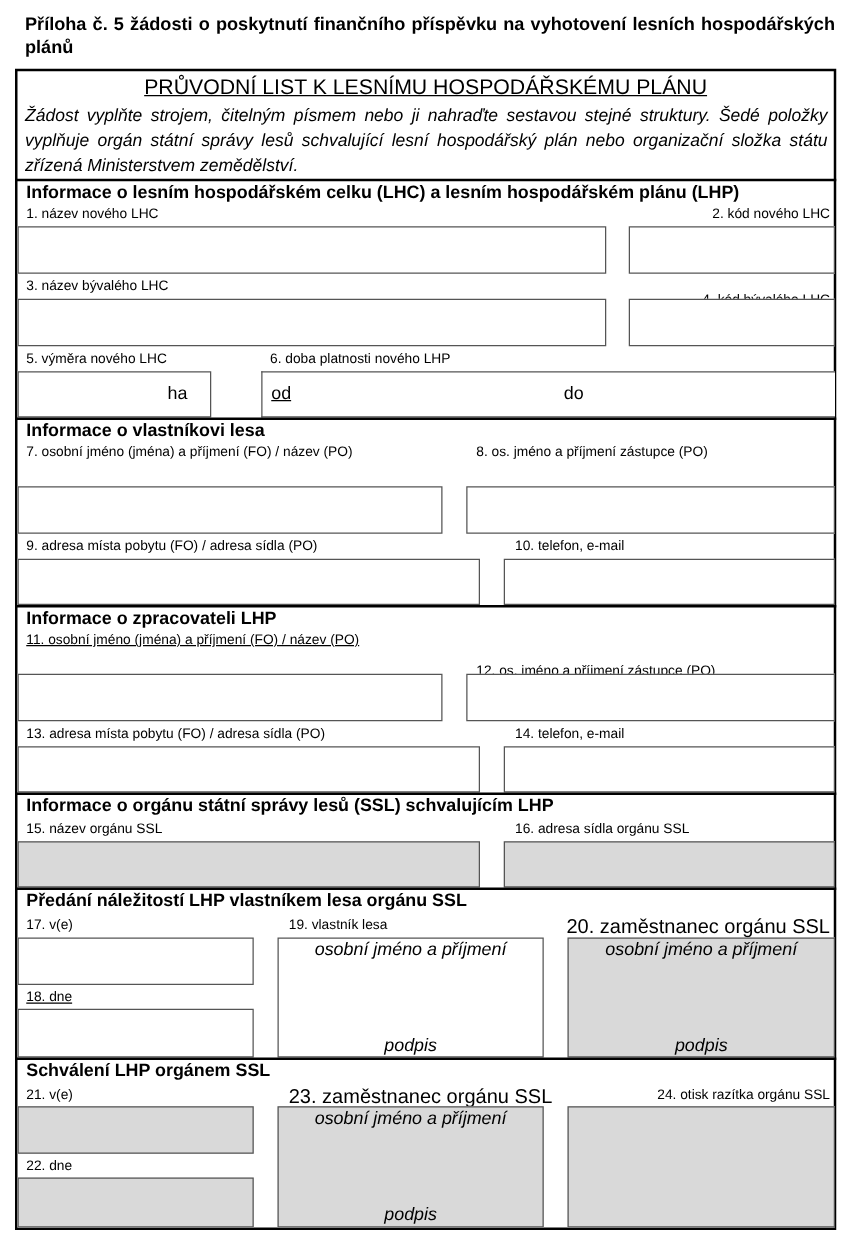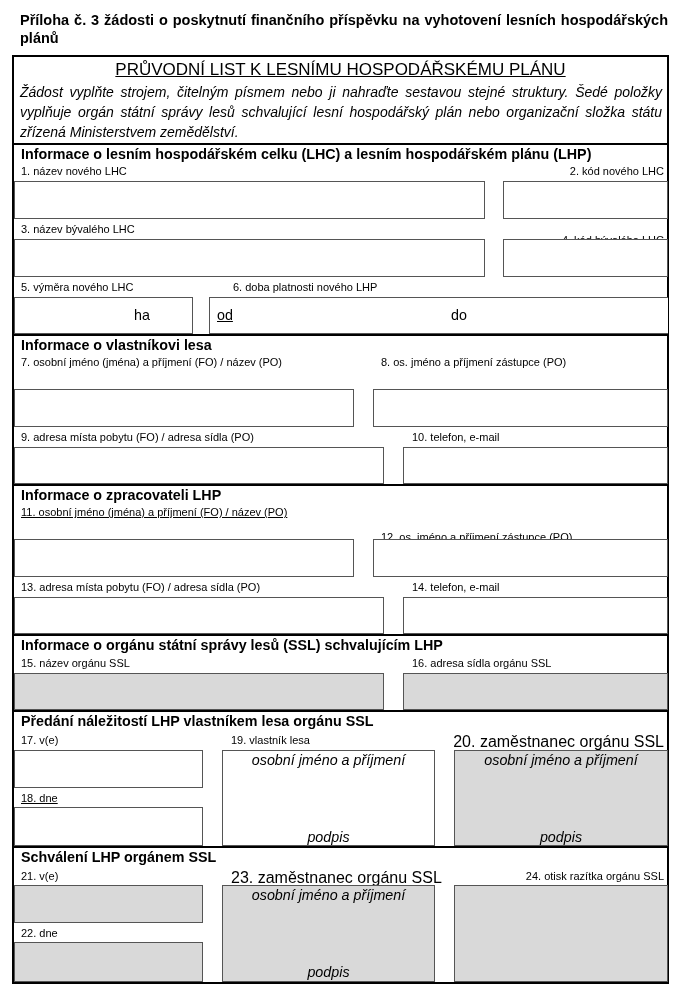--- a/index.html
+++ b/index.html
@@ -44,43 +44,43 @@
   .italic-note {
     position: absolute; left: 0; right: 0; text-align: center;
     font-style: italic; font-size: 14.3px; line-height: 17px;
   }
 
   .inbox-text { position: absolute; font-size: 14.3px; line-height: 17px; }
 </style>
 </head>
 <body>
 
-<div class="doc-heading">Příloha č. 3 žádosti o poskytnutí finančního příspěvku na vyhotovení lesních hospodářských plánů</div>
+<div class="doc-heading">Příloha č. 5 žádosti o poskytnutí finančního příspěvku na vyhotovení lesních hospodářských plánů</div>
 
 <div class="frame"></div>
 
 <div class="title">PRŮVODNÍ LIST K LESNÍMU HOSPODÁŘSKÉMU PLÁNU</div>
 <div class="intro">Žádost vyplňte strojem, čitelným písmem nebo ji nahraďte sestavou stejné struktury. Šedé položky vyplňuje orgán státní správy lesů schvalující lesní hospodářský plán nebo organizační složka státu zřízená Ministerstvem zemědělství.</div>
 
 <div class="hline" style="top:143px;"></div>
 <div class="sec-title" style="top:146px;">Informace o lesním hospodářském celku (LHC) a lesním hospodářském plánu (LHP)</div>
 
 <div class="lbl" style="left:21px; top:163px;">1. název nového LHC</div>
 <div class="lbl" style="right:22px; top:163px;">2. kód nového LHC</div>
 <div class="box" style="left:14px; top:181px; width:471px; height:38px;"></div>
 <div class="box" style="left:503px; top:181px; width:165px; height:38px;"></div>
 
 <div class="lbl" style="left:21px; top:221px;">3. název bývalého LHC</div>
 <div class="lbl" style="right:22px; top:232px;">4. kód bývalého LHC</div>
 <div class="box" style="left:14px; top:239px; width:471px; height:38px;"></div>
 <div class="box" style="left:503px; top:239px; width:165px; height:38px;"></div>
 
 <div class="lbl" style="left:21px; top:279px;">5. výměra nového LHC</div>
-<div class="lbl" style="left:233px; top:279px;">6. doba platnosti nového LHP</div>
-<div class="box" style="left:14px; top:297px; width:179px; height:37px;">
+<div class="lbl" style="left:216px; top:279px;">6. doba platnosti nového LHP</div>
+<div class="box" style="left:14px; top:297px; width:155px; height:37px;">
   <span class="inbox-text" style="left:119px; top:9px;">ha</span>
 </div>
 <div class="box" style="left:209px; top:297px; width:459px; height:37px; border-right:none;">
   <span class="inbox-text" style="left:7px; top:9px;text-decoration:underline;">od</span>
   <span class="inbox-text" style="left:241px; top:9px;">do</span>
 </div>
 
 <div class="hline" style="top:334px;"></div>
 <div class="sec-title" style="top:337px;">Informace o vlastníkovi lesa</div>
 

